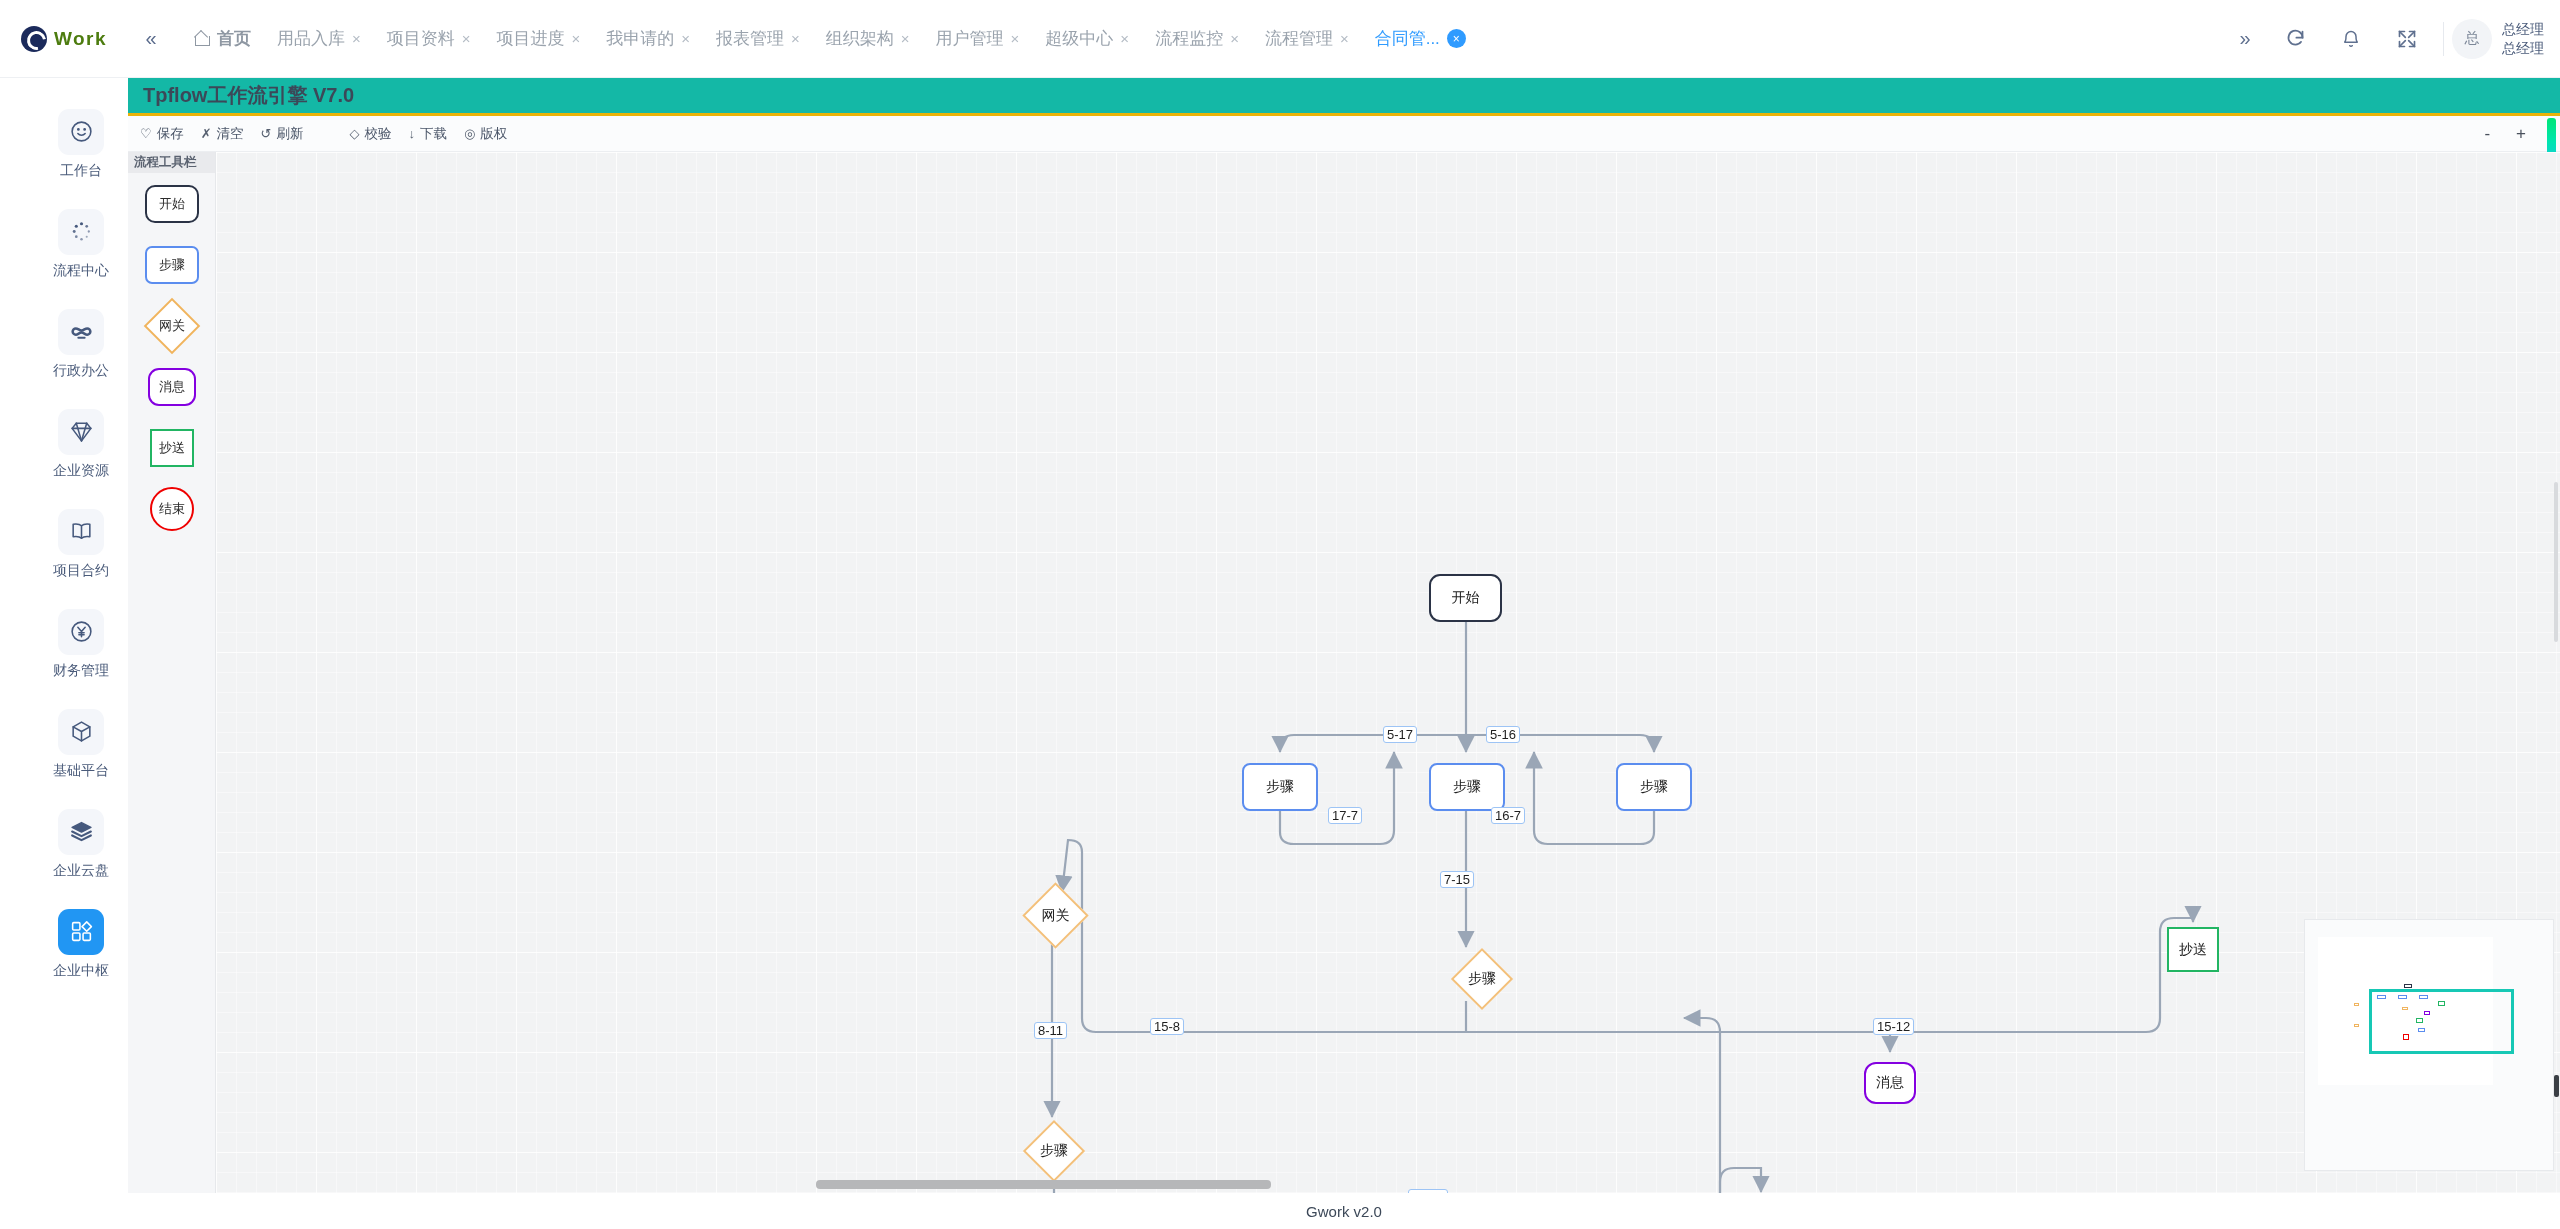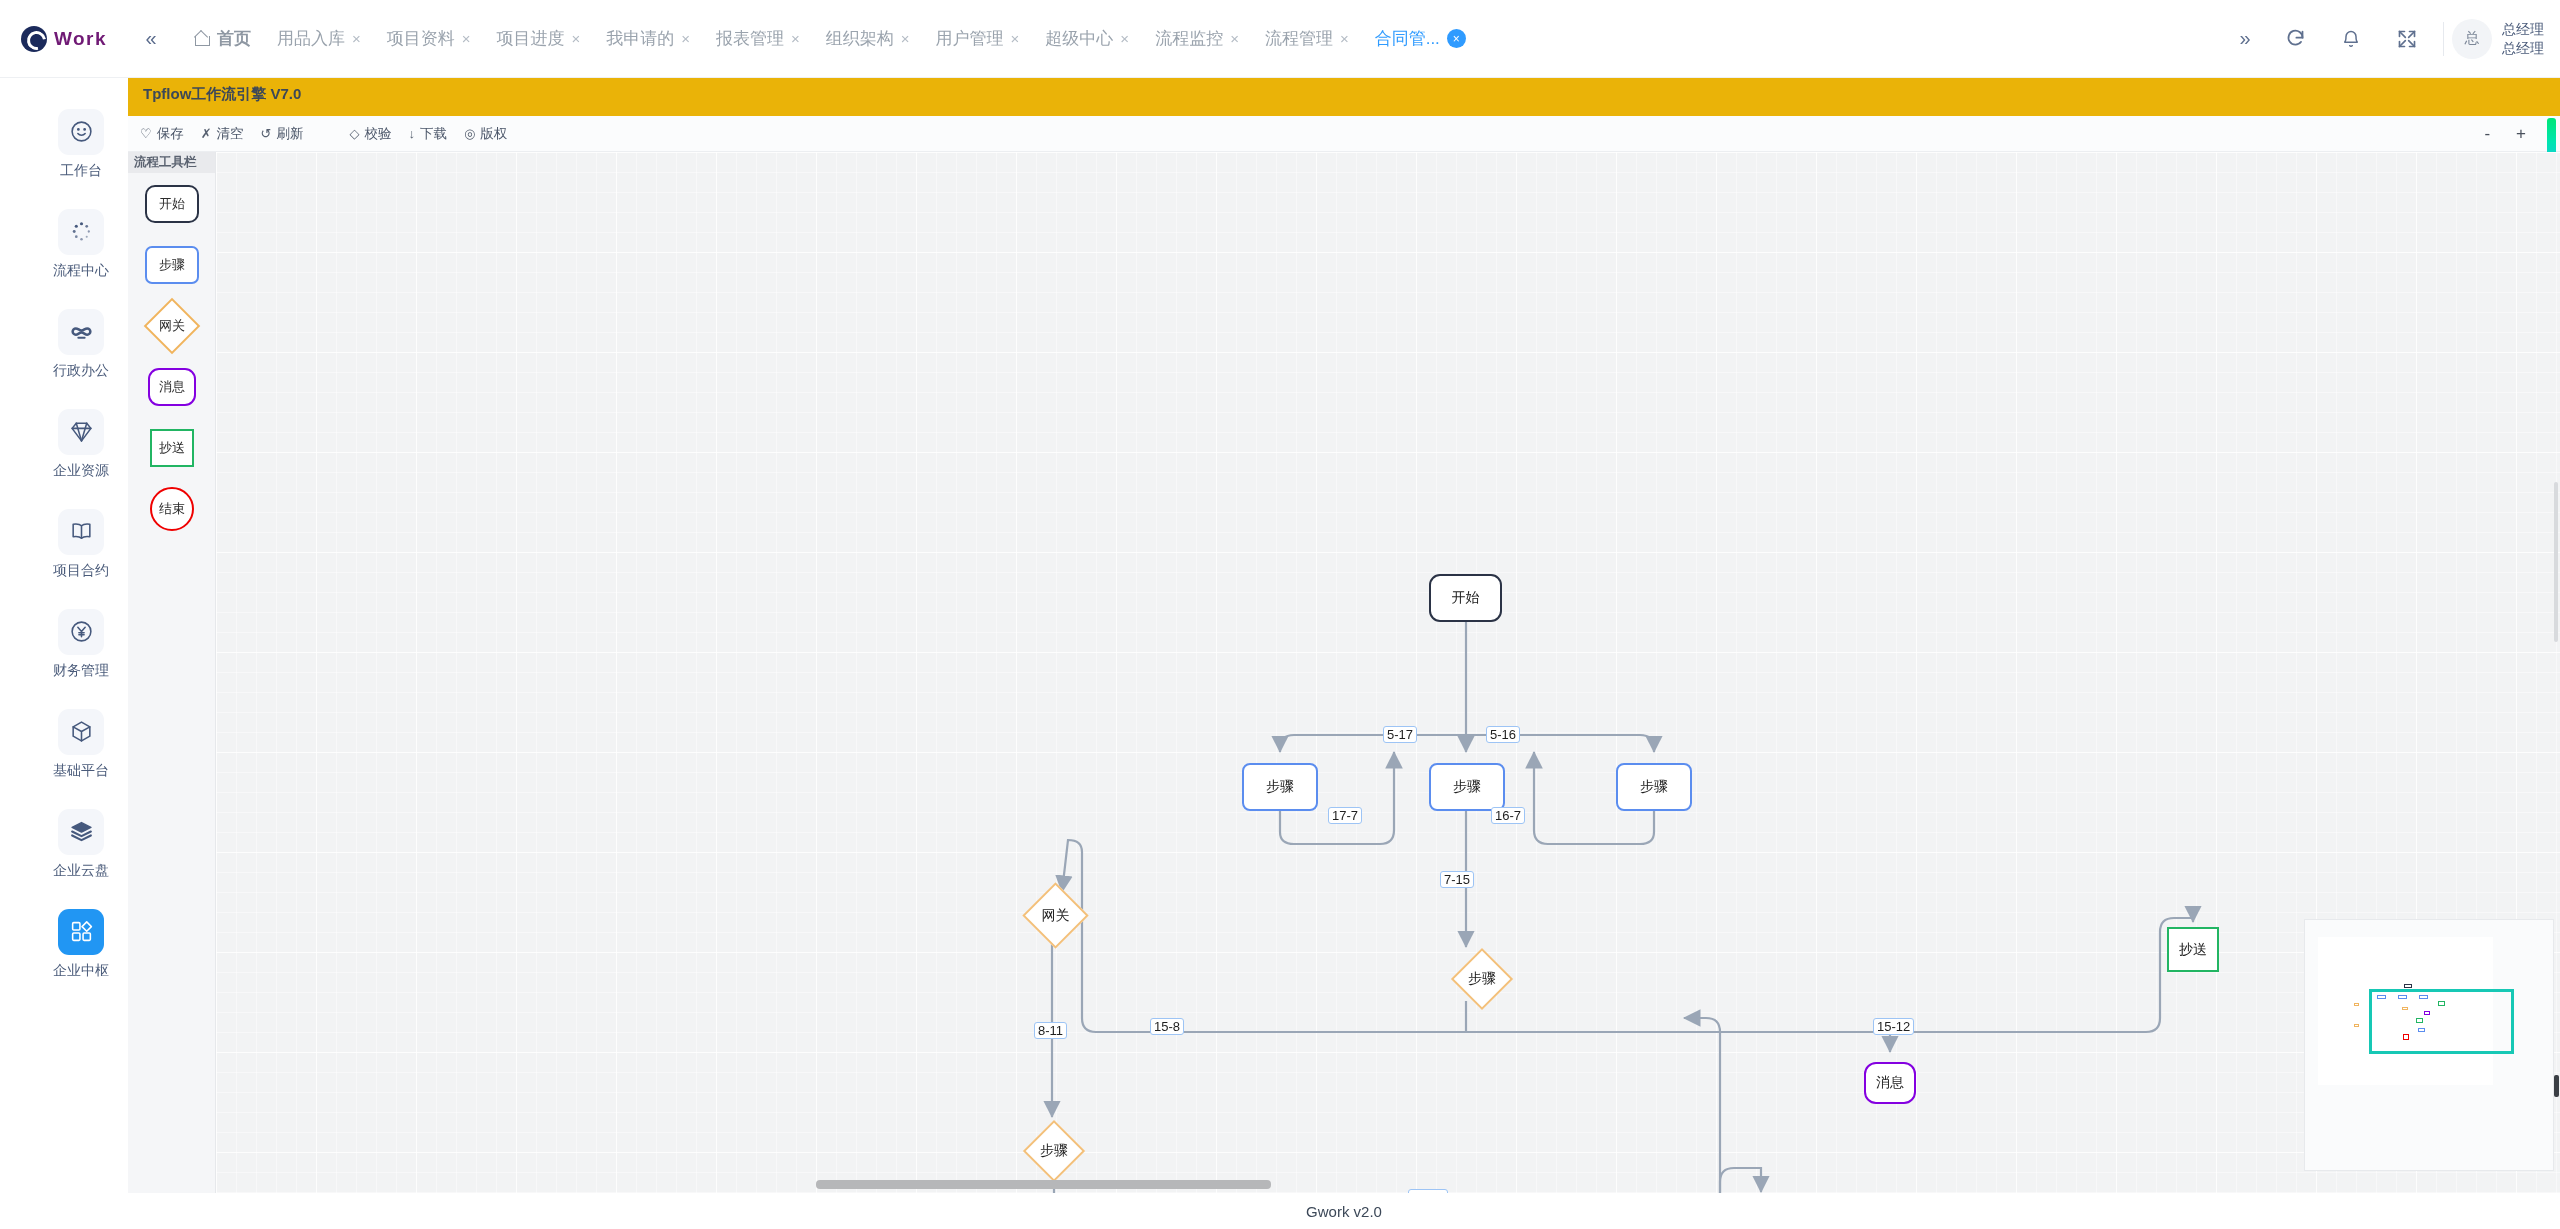--- a/index.html
+++ b/index.html
@@ -23,21 +23,21 @@
   #logo-mark {
     width: 26px; height: 26px; border-radius: 50%;
     background: #1b2a5b; position: relative;
   }
   #logo-mark::after {
     content: ""; position: absolute; left: 6px; top: 5px;
     width: 13px; height: 13px; border-radius: 50%;
     border: 3px solid #fff; border-right-color: transparent;
     transform: rotate(35deg);
   }
-  #logo-text { font-size: 19px; font-weight: bold; color: #701a75; letter-spacing: 1.5px; text-align: center; }
+  #logo-text { font-size: 19px; font-weight: bold; color: #4d7c0f; letter-spacing: 1.5px; text-align: center; }
 
   #collapse-btn {
     width: 46px; display:flex; align-items:center; justify-content:center;
     color: #5a6b8c; font-size: 20px; cursor: pointer; flex-shrink:0;
   }
 
   #tabs {
     display: flex; align-items: center; height: 78px;
     flex: 1; overflow: hidden; padding-left: 8px;
   }
@@ -97,22 +97,22 @@
   .nav-item.active .nav-ico { background: #2196f3; color: #fff; }
   .nav-label { font-size: 14px; color: #4a5b7a; }
 
   
   #main {
     position: absolute; left: 128px; top: 78px; right: 0; bottom: 0;
     background: #ffffff; display: flex; flex-direction: column;
   }
   #engine-title {
     height: 38px; display: flex; align-items: center; padding-left: 15px;
-    font-size: 15px; font-weight: bold; color: #3c4858;
-    background: #eab308; border-bottom: 6px solid #eab308;
+    font-size: 20px; font-weight: bold; color: #3c4858;
+    background: #14b8a6; border-bottom: 3px solid #eab308;
   }
   #actionbar {
     height: 36px; display: flex; align-items: center; padding-left: 12px;
     gap: 17px; background: #fbfcfd; border-bottom: 1px solid #eceef1;
     position: relative;
   }
   .act {
     display: flex; align-items: center; gap: 5px; font-size: 13.5px;
     color: #4a5568; cursor: pointer;
   }

